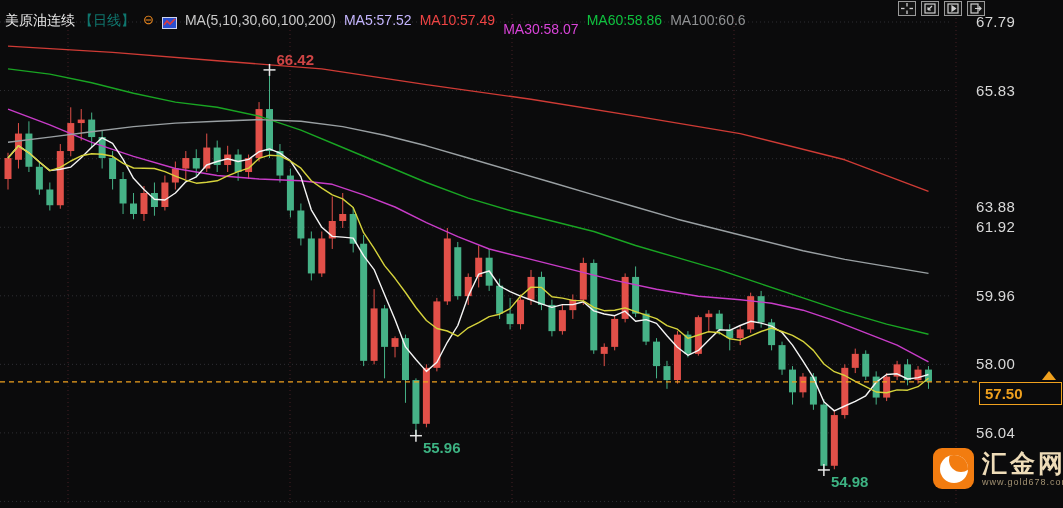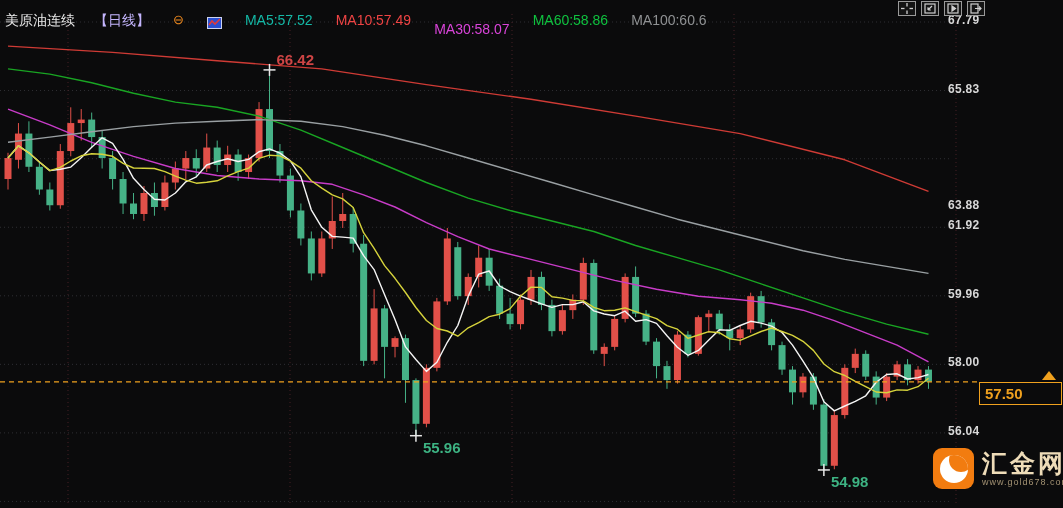--- a/index.html
+++ b/index.html
@@ -1,35 +1,35 @@
 <!DOCTYPE html>
 <html><head>
 <meta charset="utf-8">
 <style>
   html,body{margin:0;padding:0;background:#000;}
   .app{position:relative;width:1063px;height:508px;background:#0b0b0c;overflow:hidden;
        font-family:"Liberation Sans",sans-serif;}
   
-  .header{position:absolute;top:1px;left:5px;display:flex;align-items:center;gap:23px;
+  .header{position:absolute;top:1px;left:5px;display:flex;align-items:center;gap:8px;
           font-size:14px;line-height:18px;white-space:nowrap;z-index:5;}
   .title{color:#e9e9e9;}
-  .period{color:#c4b5fd;text-align:right;}
+  .period{color:#0f766e;text-align:right;}
   .collapse{color:#f08a1e;font-size:13px;}
   .chart-ico{display:inline-block;width:15px;height:12px;position:relative;top:1px;}
   .ma-group{color:#c9c9c9;}
   .ma-val{font-weight:400;}
-  .ma5v{color:#14b8a6;} .ma10v{color:#ef4444;} .ma30v{color:#d944d9;margin-top:19px;}
+  .ma5v{color:#c4b5fd;} .ma10v{color:#ef4444;} .ma30v{color:#d944d9;margin-top:19px;}
   .ma60v{color:#0fc23f;} .ma100v{color:#8f9193;}
   
   .toolbar{position:absolute;top:1px;right:78px;display:flex;gap:5px;z-index:6;}
   .tool-btn{width:18px;height:15px;border:1px solid #9a9a9a;background:#141414;
             display:flex;align-items:center;justify-content:center;box-sizing:border-box;}
   .tool-btn svg{display:block;}
   
-  .y-axis-label{position:absolute;left:948px;color:#d8d8d8;font-size:12px;font-weight:700;
+  .y-axis-label{position:absolute;left:976px;color:#d8d8d8;font-size:15px;font-weight:400;
                 letter-spacing:.3px;}
   .price-tag{position:absolute;left:979px;width:83px;height:23px;border:1px solid #f0a11e;
              color:#f0a11e;background:#0b0b0c;font-size:15px;font-weight:700;
              display:flex;align-items:center;padding-left:5px;box-sizing:border-box;z-index:4;}
   .price-arrow{position:absolute;left:1042px;width:0;height:0;z-index:4;
                border-left:7px solid transparent;border-right:7px solid transparent;
                border-bottom:9px solid #f0a11e;}
   
   .watermark{position:absolute;left:933px;top:448px;display:flex;align-items:center;gap:8px;z-index:3;}
   .logo-box{width:41px;height:41px;border-radius:9px;background:#f27c10;
@@ -269,20 +269,21 @@
   <div class="header">
     <span class="title">美原油连续</span>
     <span class="period" style="margin-left:-4px;">【日线】</span>
     <span class="collapse">⊖</span>
     <span class="chart-ico">
       <svg width="15" height="12" viewBox="0 0 15 12">
         <rect x="0.5" y="0.5" width="14" height="11" fill="#2a4fd0" stroke="#cdd3ee" stroke-width="1"></rect>
         <polyline points="2,8 5,4 8,7 13,2" fill="none" stroke="#e03a3a" stroke-width="1.6"></polyline>
       </svg>
     </span>
+    <span class="ma-group">MA(5,10,30,60,100,200)</span>
     <span class="ma-val ma5v">MA5:57.52</span>
     <span class="ma-val ma10v">MA10:57.49</span>
     <span class="ma-val ma30v">MA30:58.07</span>
     <span class="ma-val ma60v">MA60:58.86</span>
     <span class="ma-val ma100v">MA100:60.6</span>
   </div>
 
   <div class="toolbar">
     <span class="tool-btn">
       <svg width="12" height="11" viewBox="0 0 12 11" stroke="#cfcfcf" stroke-width="1.3">

